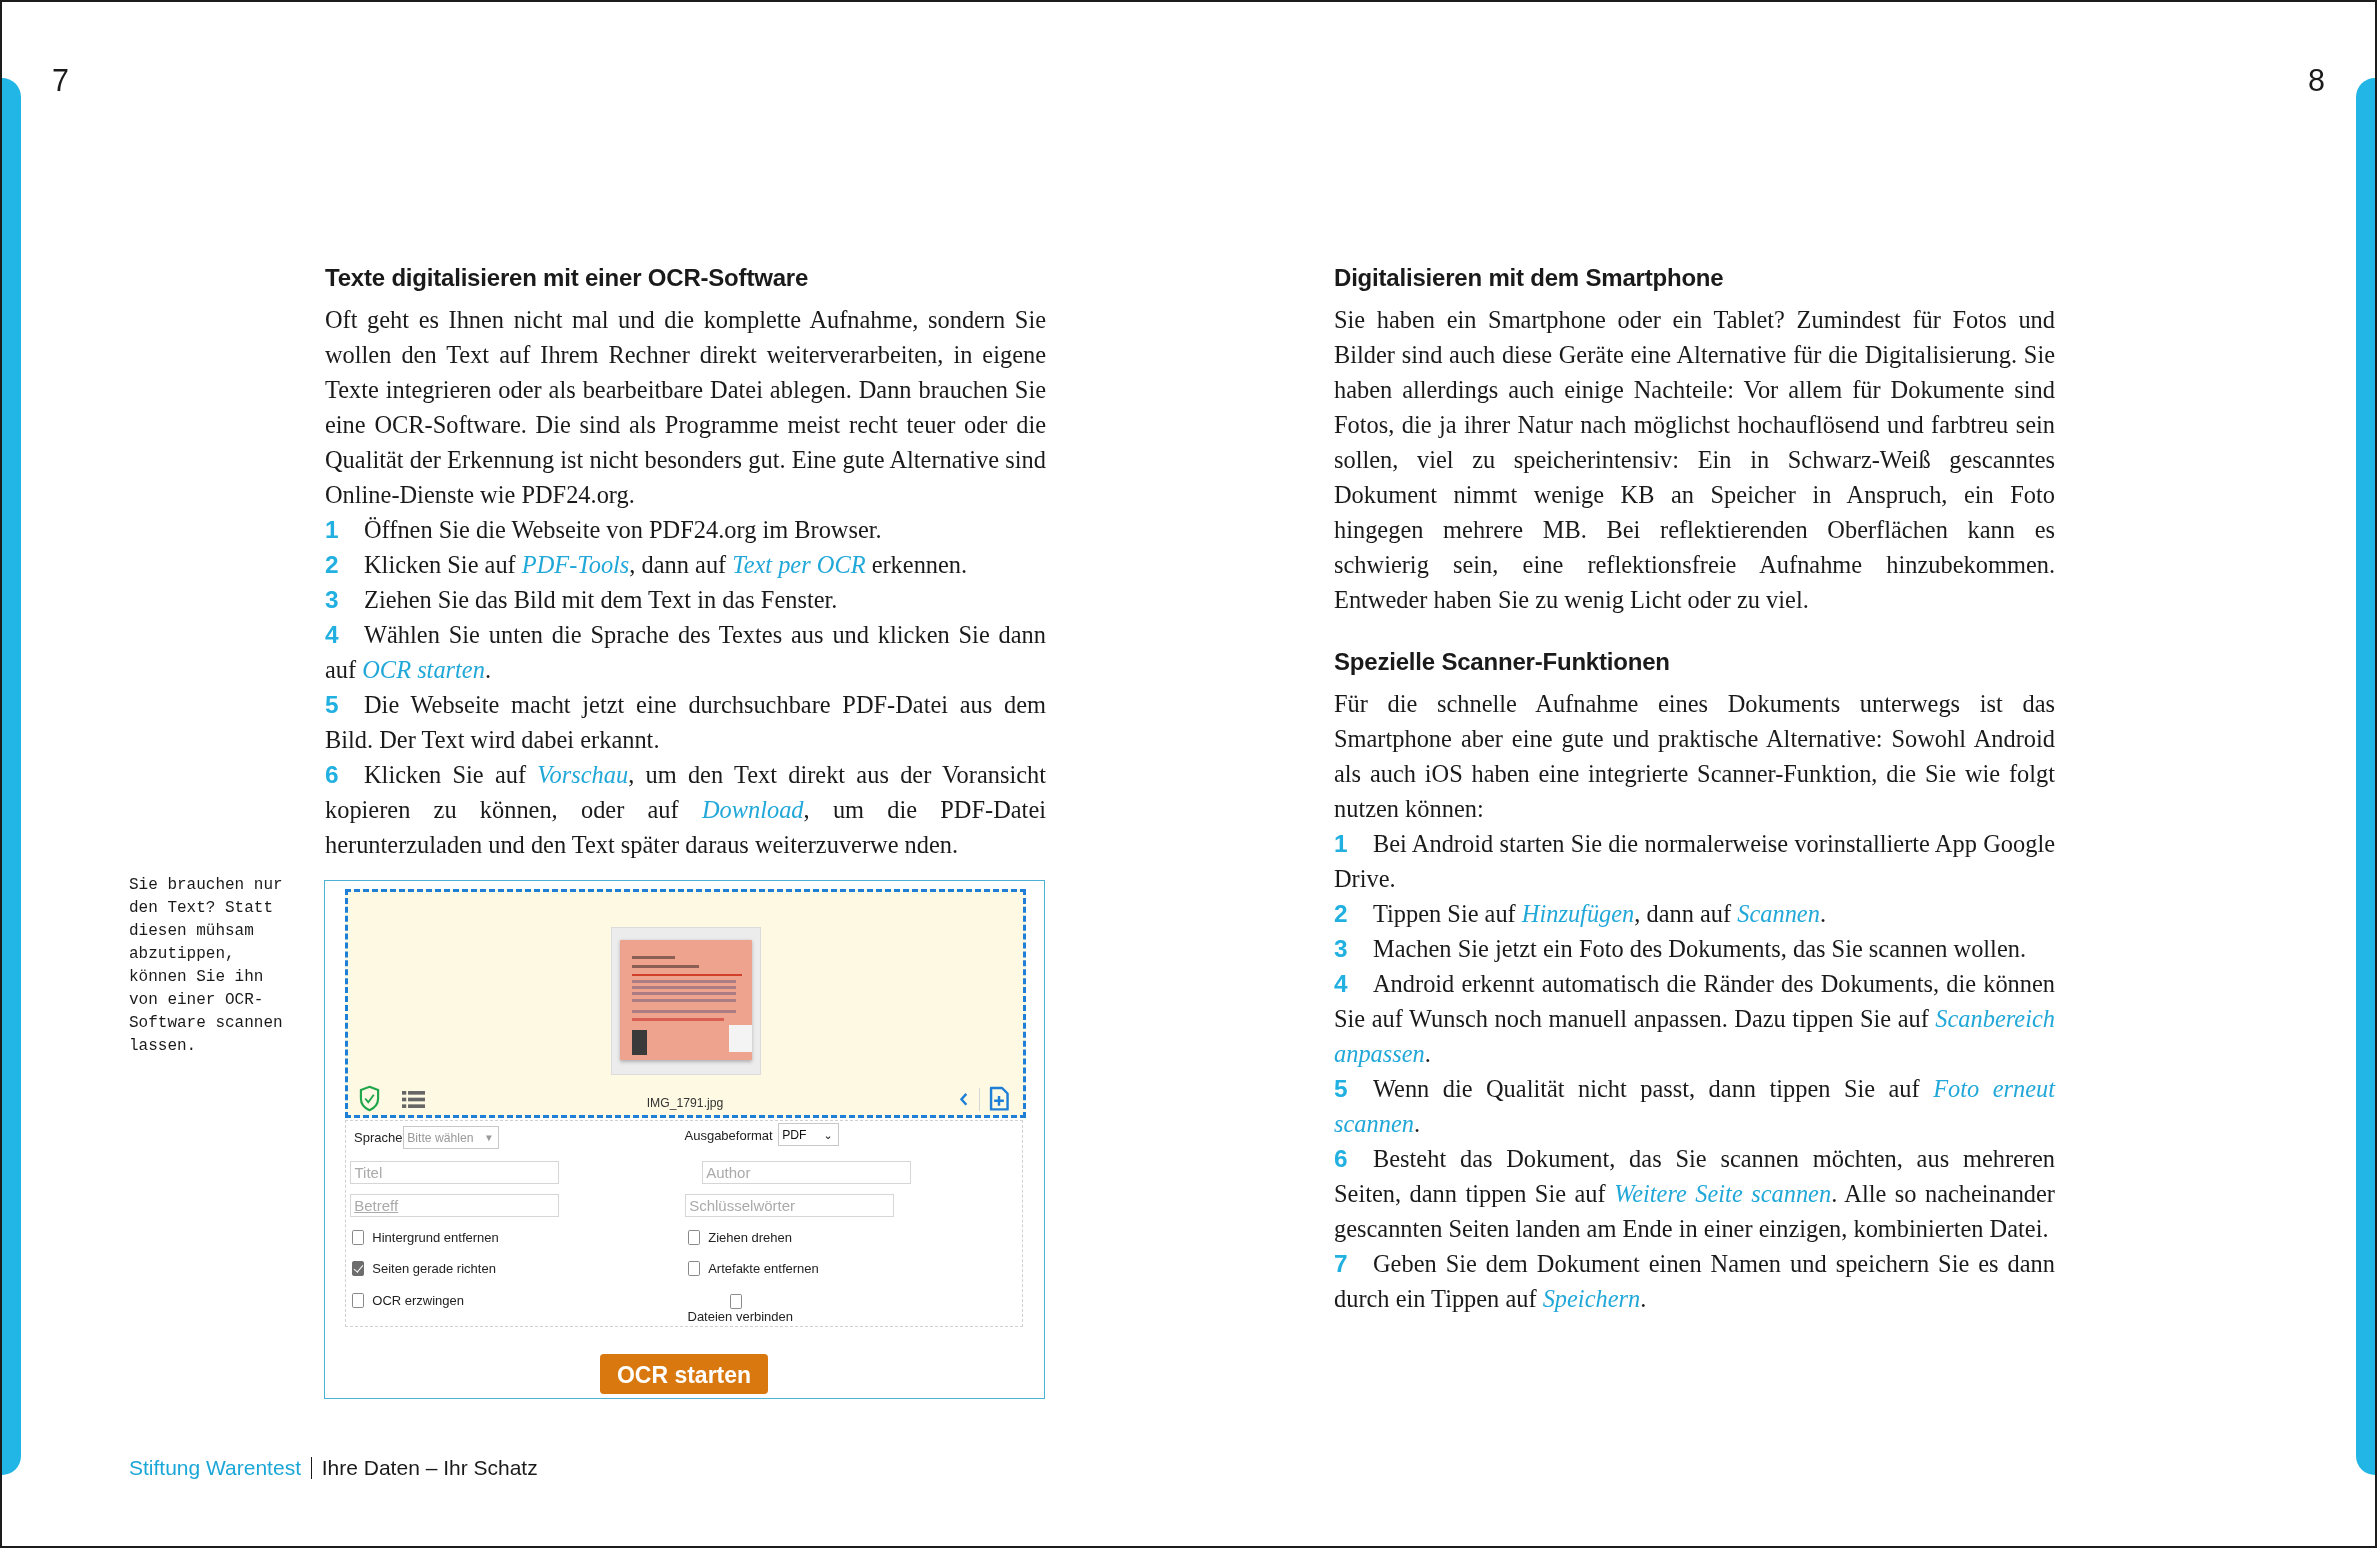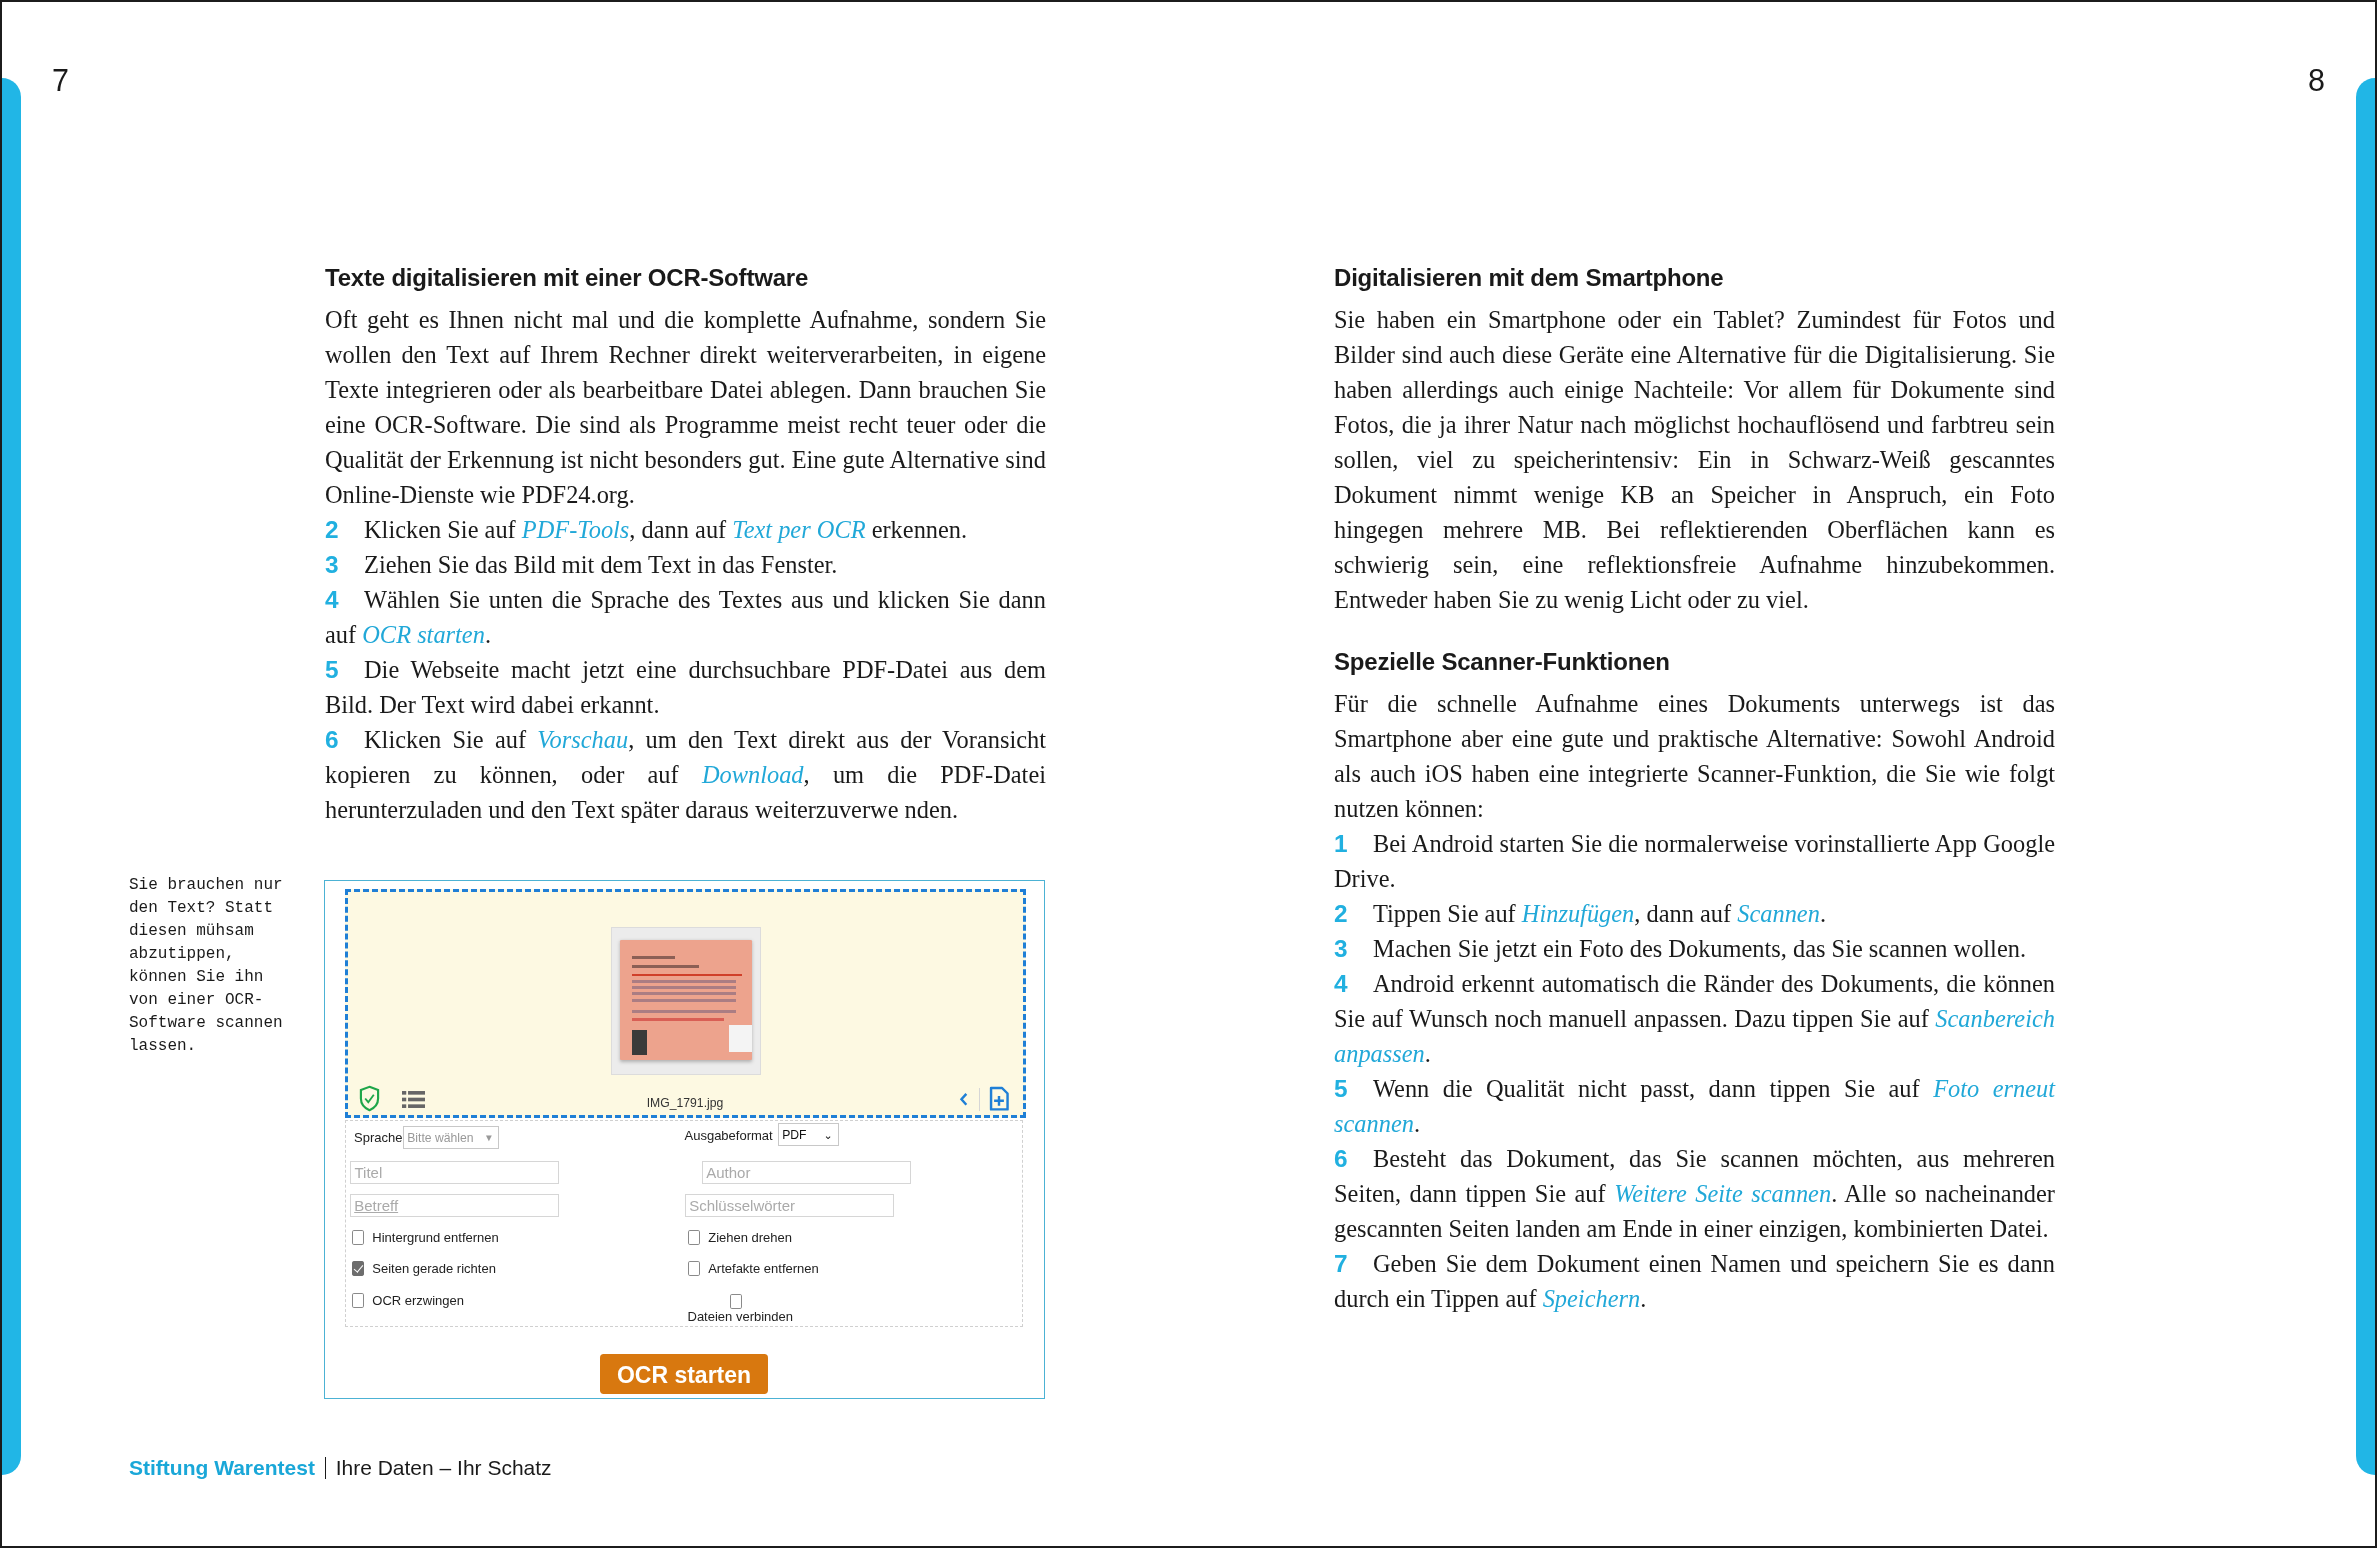--- a/index.html
+++ b/index.html
@@ -14,21 +14,21 @@
   .col-left{left:325px;top:261px;}
   .col-right{left:1334px;top:261px;}
   h2{font-family:"Liberation Sans",sans-serif;font-weight:bold;font-size:24px;margin:0 0 7.3px 0;line-height:34px;letter-spacing:-0.2px;}
   p{margin:0;font-size:24.4px;line-height:35px;text-align:justify;}
   .step{margin:0;font-size:24.4px;line-height:35px;text-align:justify;}
   .num{font-family:"Liberation Sans",sans-serif;font-weight:bold;color:#21b0e0;display:inline-block;width:39px;}
   .link{color:#21a8d8;font-style:italic;}
   .gap{height:35px;}
   .caption{position:absolute;left:129px;top:874px;width:165px;font-family:Liberation Mono, monospace;font-size:16px;line-height:23px;color:#1a1a1a;}
   .footer{position:absolute;left:129px;top:1456px;font-family:"Liberation Sans",sans-serif;font-size:21px;color:#1a1a1a;white-space:nowrap;}
-  .footer .brand{color:#1aa7d8;font-weight:bold;margin-top:9px;}
+  .footer .brand{color:#1aa7d8;font-weight:normal;margin-top:9px;}
   .footer .sep{display:inline-block;width:1.2px;height:22px;background:#1a1a1a;margin:0 9.8px;vertical-align:-3.7px;}
 
   
   .shot{position:absolute;left:324px;top:880px;width:719px;height:517px;border:1.8px solid #4cb2d4;background:#fff;font-family:"Liberation Sans",sans-serif;}
   .drop{position:absolute;left:19.5px;top:8px;width:675px;height:223px;background:#fdf9e2;border:3.1px dashed #1f7fd6;}
   .thumb-box{position:absolute;left:263px;top:35px;width:148px;height:146px;background:#ececec;border:0.6px solid #dcdcdc;}
   .thumb{position:absolute;left:8.5px;top:12.2px;width:132px;height:120px;background:#eda38d;border-radius:1.2px;box-shadow:0 1.2px 3.7px rgba(0,0,0,0.25);overflow:hidden;}
   .thumb .bar{position:absolute;height:3.1px;background:rgba(60,40,40,0.55);}
   .thumb .redline{position:absolute;left:12.2px;top:34px;width:110px;height:1.8px;background:#d0402a;}
   .thumb .logo{position:absolute;left:12.2px;top:90px;width:14.6px;height:24.4px;background:#3a3a3a;}
@@ -53,20 +53,23 @@
 <div class="tab tab-right"></div>
 
 <div class="pagenum" style="left:52px;">7</div>
 <div class="pagenum" style="left:2308px;">8</div>
 
 <div class="col col-left">
   <h2>Texte digitalisieren mit einer OCR-Software</h2>
   <p>Oft geht es Ihnen nicht mal und die komplette Aufnahme, sondern Sie wollen den Text auf Ihrem Rechner direkt weiterverarbeiten, in eigene Texte integrieren oder als bearbeitbare Datei ablegen. Dann brauchen Sie eine OCR-Software. Die sind als Programme meist recht teuer oder die Qualität der Erkennung ist nicht besonders gut. Eine gute Alternative sind Online-Dienste wie PDF24.org.</p>
 
   <div class="step">
+    <span class="num">1</span><span>Öffnen Sie die Webseite von PDF24.org im Browser.</span>
+  </div>
+  <div class="step">
     <span class="num">2</span><span>Klicken Sie auf </span><span class="link">PDF-Tools</span><span>, dann auf </span><span class="link">Text per OCR</span><span> erkennen.</span>
   </div>
   <div class="step">
     <span class="num">3</span><span>Ziehen Sie das Bild mit dem Text in das Fenster.</span>
   </div>
   <div class="step">
     <span class="num">4</span><span>Wählen Sie unten die Sprache des Textes aus und klicken Sie dann auf </span><span class="link">OCR starten</span><span>.</span>
   </div>
   <div class="step">
     <span class="num">5</span><span>Die Webseite macht jetzt eine durchsuchbare PDF-Datei aus dem Bild. Der Text wird dabei erkannt.</span>

